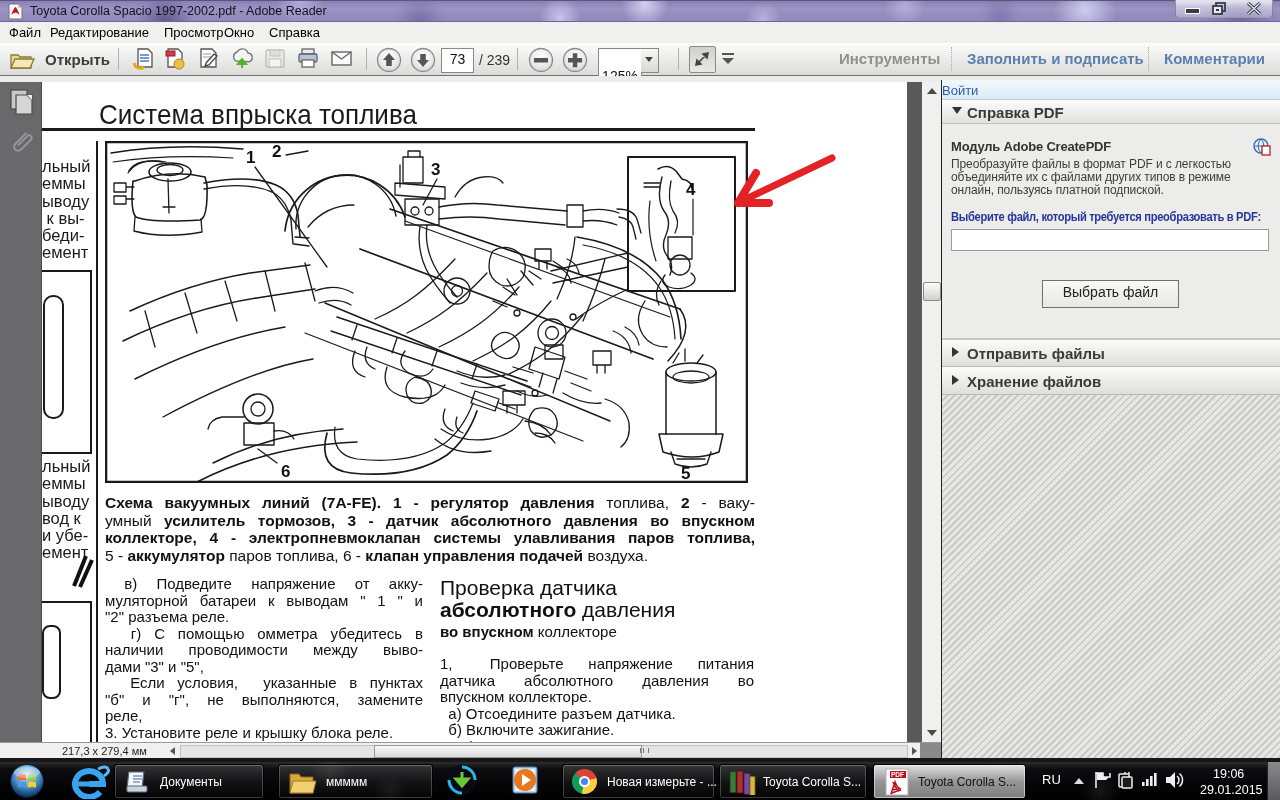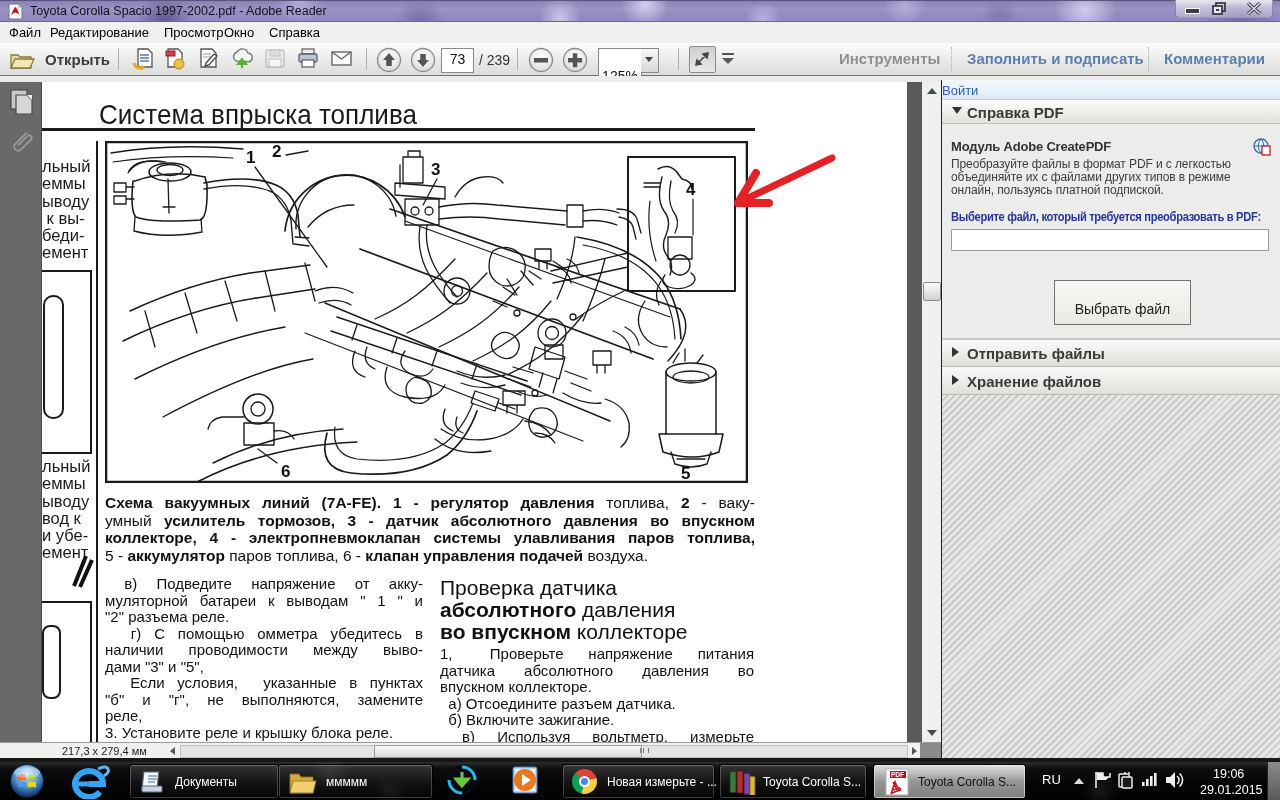--- a/index.html
+++ b/index.html
@@ -222,21 +222,21 @@
       <div>дами "3" и "5",</div>
       <div style="text-align:justify;text-align-last:justify">&nbsp;&nbsp;Если&nbsp;условия,&nbsp;&nbsp;указанные&nbsp;в&nbsp;пунктах</div>
       <div style="text-align:justify;text-align-last:justify">"б" и "г", не выполняются, замените</div>
       <div>реле,</div>
       <div>3. Установите реле и крышку блока реле.</div>
     </div>
 
     <div class="abs" style="left:398px;top:495px;width:314px;font-size:15px;line-height:16.5px;color:#111">
       <div style="font-size:21px;line-height:22px">Проверка датчика</div>
       <div style="font-size:21px;line-height:22px"><b>абсолютного</b> давления</div>
-      <div style="font-size:21px;line-height:22px;margin-bottom:3px"><b>во впускном</b> коллекторе</div>
+      <div style="font-size:15px;line-height:22px;margin-bottom:13px"><b>во впускном</b> коллекторе</div>
       <div style="text-align:justify;text-align-last:justify">1,&nbsp;&nbsp;&nbsp;Проверьте&nbsp;&nbsp;напряжение&nbsp;&nbsp;питания</div>
       <div style="text-align:justify;text-align-last:justify">датчика&nbsp;&nbsp;абсолютного&nbsp;&nbsp;давления&nbsp;&nbsp;во</div>
       <div>впускном коллекторе.</div>
       <div>&nbsp;&nbsp;а) Отсоедините разъем датчика.</div>
       <div>&nbsp;&nbsp;б) Включите зажигание.</div>
       <div style="text-align:justify;text-align-last:justify">&nbsp;&nbsp;в)&nbsp;&nbsp;Используя&nbsp;&nbsp;вольтметр,&nbsp;&nbsp;измерьте</div>
     </div>
 
     <svg id="diagram" class="abs" style="left:63px;top:59px" width="643" height="342" viewBox="0 0 643 342">
       <g fill="none" stroke="#1a1a1a" stroke-width="1.3" stroke-linecap="round" stroke-linejoin="round">
@@ -411,21 +411,21 @@
 
     <div class="abs" style="left:9px;top:59px;font-size:13px;font-weight:bold;color:#333;letter-spacing:-0.2px">Модуль Adobe CreatePDF</div>
     <svg class="abs" style="left:310px;top:57px" width="20" height="20" viewBox="0 0 20 20">
       <circle cx="9" cy="9" r="7" fill="#e8f0fa" stroke="#3a6ab0" stroke-width="1.4"></circle>
       <path d="M2 9 h14 M9 2 a10 10 0 0 1 0 14 M9 2 a10 10 0 0 0 0 14" fill="none" stroke="#3a6ab0" stroke-width="1"></path>
       <rect x="10" y="9" width="8" height="9" fill="#fff" stroke="#c03030" stroke-width="1.4"></rect>
     </svg>
     <div class="abs" style="left:9px;top:78px;font-size:12px;color:#3d3d3d;line-height:13px;letter-spacing:-0.1px;white-space:nowrap">Преобразуйте файлы в формат PDF и с легкостью<br>объединяйте их с файлами других типов в режиме<br>онлайн, пользуясь платной подпиской.</div>
     <div class="abs" style="left:9px;top:130px;font-size:12px;font-weight:bold;color:#26359b;letter-spacing:-0.35px;white-space:nowrap;transform:scaleX(0.93);transform-origin:left center">Выберите файл, который требуется преобразовать в PDF:</div>
     <div class="abs" style="left:9px;top:149px;width:316px;height:20px;background:#fff;border:1px solid #9a9a9a"></div>
-    <div class="abs" style="left:112px;top:200px;width:135px;height:23px;background:linear-gradient(180deg,#f8f8f6,#e8e8e4);border:1px solid #707070;text-align:center;font-size:14px;color:#222;padding-top:20px">Выбрать файл</div>
+    <div class="abs" style="left:100px;top:200px;width:135px;height:23px;background:linear-gradient(180deg,#f8f8f6,#e8e8e4);border:1px solid #707070;text-align:center;font-size:14px;color:#222;padding-top:3px">Выбрать файл</div>
 
     <div class="abs" style="left:0;top:258px;width:339px;height:2px;background:#c8c8c4"></div>
     <div class="abs" style="left:0;top:260px;width:339px;height:26px;background:linear-gradient(180deg,#fbfbfa,#dedeDA);border-bottom:1px solid #b8b8b4"></div>
     <div class="abs" style="left:10px;top:267px;width:0;height:0;border-top:5px solid transparent;border-bottom:5px solid transparent;border-left:7px solid #333"></div>
     <div class="abs" style="left:25px;top:265px;font-size:15px;font-weight:bold;color:#3a3a3a">Отправить файлы</div>
     <div class="abs" style="left:0;top:287px;width:339px;height:27px;background:linear-gradient(180deg,#fbfbfa,#dedeDA);border-bottom:1px solid #b8b8b4"></div>
     <div class="abs" style="left:10px;top:295px;width:0;height:0;border-top:5px solid transparent;border-bottom:5px solid transparent;border-left:7px solid #333"></div>
     <div class="abs" style="left:25px;top:293px;font-size:15px;font-weight:bold;color:#3a3a3a">Хранение файлов</div>
 
     <div class="abs" style="left:0;top:315px;width:339px;height:363px;background:repeating-linear-gradient(135deg,#e6e6e4 0 3px,#c9c9c7 3px 5px)"></div>
@@ -460,21 +460,21 @@
       </g>
       <ellipse cx="18" cy="9.5" rx="13" ry="5.5" fill="rgba(255,255,255,0.35)"></ellipse>
     </svg>
 
     <svg class="abs" style="left:68px;top:3px" width="42" height="34" viewBox="0 0 42 34">
       <path d="M21 19 h14 a14 13 0 1 0 -3 8" fill="none" stroke="#38a3f0" stroke-width="6"></path>
       <path d="M8 19 h26" stroke="#38a3f0" stroke-width="5"></path>
       <path d="M30 4 q8 -4 10 0 q2 3 -4 7" fill="none" stroke="#58b8f8" stroke-width="3"></path>
     </svg>
 
-    <div class="tbtn" style="left:129px;width:148px">
+    <div class="tbtn" style="left:114px;width:148px">
       <svg class="abs" style="left:10px;top:5px" width="26" height="24" viewBox="0 0 26 24">
         <rect x="4" y="2" width="15" height="18" fill="#f4f6f8" stroke="#5a6a7a" stroke-width="1.2" transform="skewX(-6)"></rect>
         <path d="M8 6 h9 M8 9 h9 M8 12 h7" stroke="#7a9ab8" stroke-width="1.4"></path>
         <rect x="2" y="16" width="20" height="6" rx="1" fill="#c8d4e0" stroke="#5a6a7a" stroke-width="1"></rect>
       </svg>
       <span class="lbl" style="left:45px">Документы</span>
     </div>
 
     <div class="tbtn" style="left:278px;width:153px">
       <svg class="abs" style="left:8px;top:3px" width="30" height="28" viewBox="0 0 30 28">

